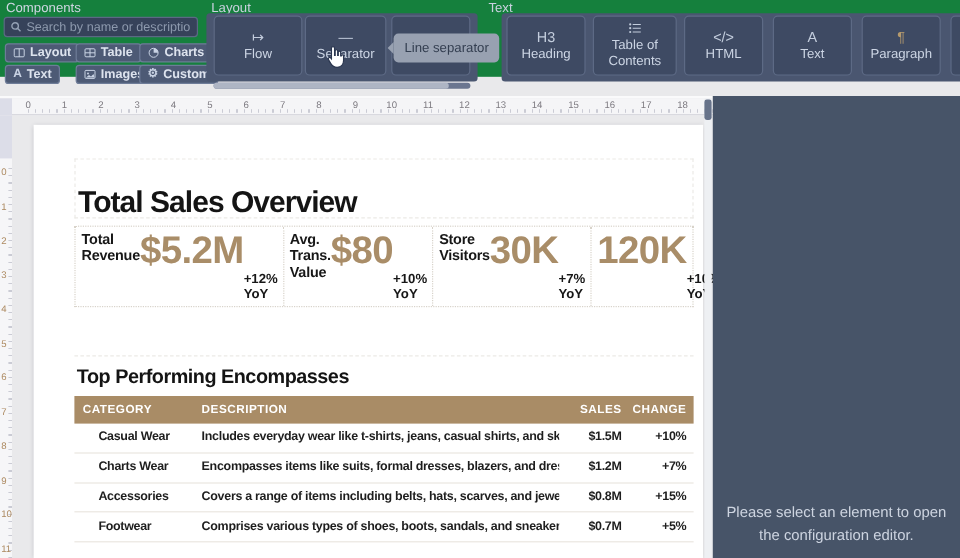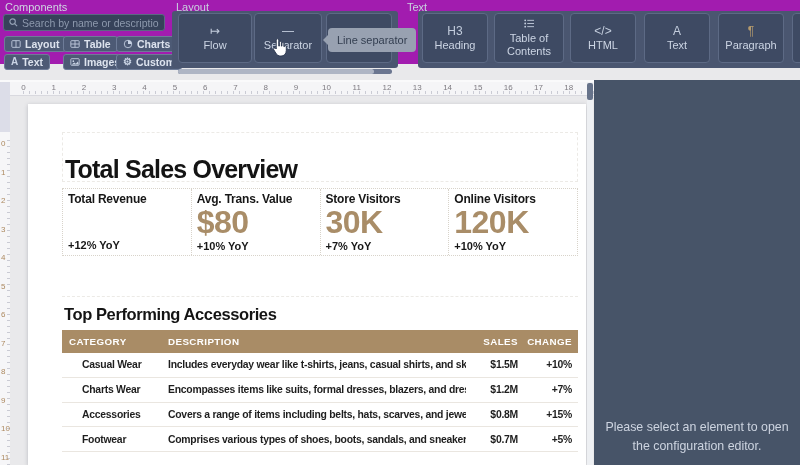--- a/index.html
+++ b/index.html
@@ -2,21 +2,21 @@
 <html><head>
 <meta charset="utf-8">
 <style>
   * { margin:0; padding:0; box-sizing:border-box; }
   html,body { width:800px; height:465px; overflow:hidden; background:#e9e9eb;
     font-family:"Liberation Sans", sans-serif; }
   #app { position:relative; width:800px; height:465px; }
 
   
   .toolbar { position:absolute; left:0; top:0; width:800px; height:64px;
-    background:#a21caf; z-index:5; }
+    background:#15803d; z-index:5; }
   .section-label { position:absolute; top:1px; font-size:11px; color:#c9d1df; }
 
   
   .components { position:absolute; left:0; top:0; width:170px; height:80px; }
   .c-title { position:absolute; left:5px; top:1px; font-size:11px; color:#cfd6e2; }
   .searchbox { position:absolute; left:3px; top:14px; width:162px; height:17px;
     background:#36425a; border:1px solid #5b6984; border-radius:3px;
     display:flex; align-items:center; padding:0 5px; gap:4px; }
   .searchbox svg { flex:0 0 auto; }
   .searchbox input { background:transparent; border:none; outline:none; width:100%;
@@ -73,21 +73,21 @@
     background:#67738a; border-radius:2px; }
 
   
   .doc-title-block { position:absolute; left:34px; top:28px; width:516px; height:50px;
     border:1px dashed #eceae6; cursor:pointer; }
   .doc-title { margin:22px 0 0 2px; font-size:25px; font-weight:800; color:#141414;
     letter-spacing:-0.8px; }
 
   .kpi-block { position:absolute; left:34px; top:84px; width:516px; height:68px;
     border:1px dotted #d8d3ca; display:flex; cursor:pointer; }
-  .kpi-cell { flex:1 1 0; display:flex; flex-direction:column;
+  .kpi-cell { flex:1 1 0; display:flex; flex-direction:row;
     padding:3px 4px 4px 5px; }
   .kpi-cell + .kpi-cell { border-left:1px dotted #d8d3ca; }
   .kpi-label { font-size:12px; font-weight:bold; color:#171717; letter-spacing:-0.2px; }
   .kpi-value { font-size:32px; font-weight:bold; color:#a98d68; line-height:1.05;
     letter-spacing:-0.5px; }
   .kpi-change { margin-top:auto; font-size:11px; font-weight:bold; color:#171717; }
 
   .cat-block { position:absolute; left:34px; top:192px; width:516px; height:34px;
     border-top:1px dashed #eceae6; cursor:pointer; }
   .cat-title { margin:8px 0 0 2px; font-size:16.5px; font-weight:800; color:#141414;
@@ -276,41 +276,41 @@
       </div>
 
     <div class="page">
       <div class="doc-title-block">
         <div class="doc-title">Total Sales Overview</div>
       </div>
 
       <div class="kpi-block">
         <div class="kpi-cell">
           <div class="kpi-label">Total Revenue</div>
+          <div class="kpi-value">$5.2M</div>
           <div class="kpi-change">+12% YoY</div>
         </div>
         <div class="kpi-cell">
           <div class="kpi-label">Avg. Trans. Value</div>
           <div class="kpi-value">$80</div>
           <div class="kpi-change">+10% YoY</div>
         </div>
         <div class="kpi-cell">
           <div class="kpi-label">Store Visitors</div>
           <div class="kpi-value">30K</div>
           <div class="kpi-change">+7% YoY</div>
         </div>
         <div class="kpi-cell">
-          <div class="kpi-label">Online Visitors</div>
           <div class="kpi-value">120K</div>
           <div class="kpi-change">+10% YoY</div>
         </div>
       </div>
 
       <div class="cat-block">
-        <div class="cat-title">Top Performing Accessories</div>
+        <div class="cat-title">Top Performing Encompasses</div>
       </div>
 
       <div class="sales-table">
         <div class="thead">
           <div class="th c1">CATEGORY</div>
           <div class="th c2">DESCRIPTION</div>
           <div class="th c3">SALES</div>
           <div class="th c4">CHANGE</div>
         </div>
         <div class="trow">

